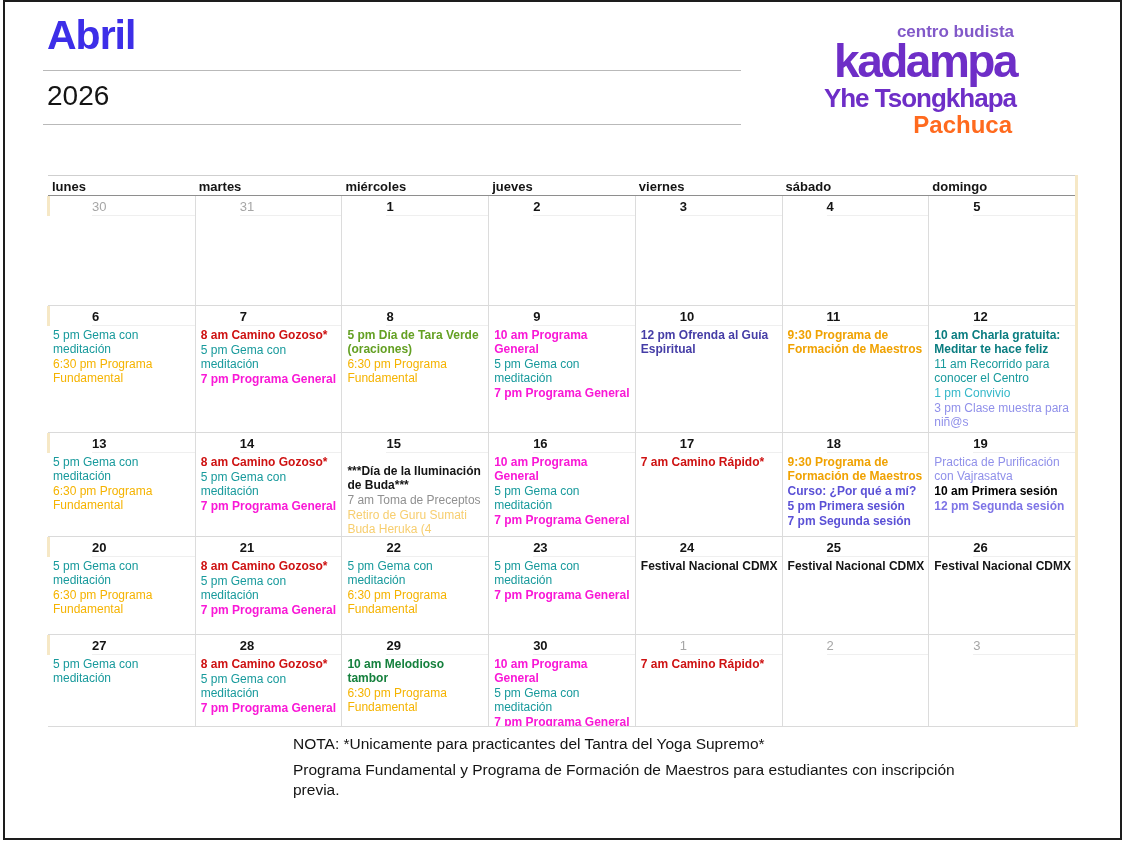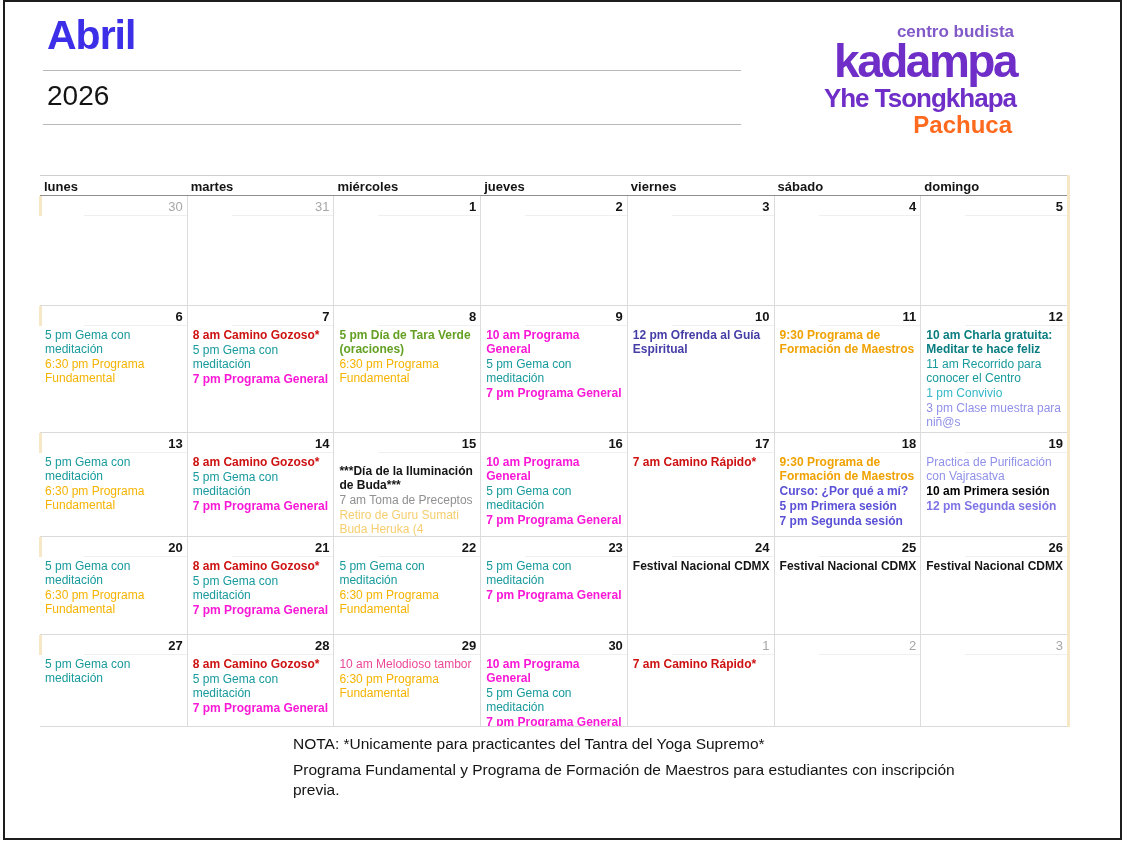--- a/index.html
+++ b/index.html
@@ -21,21 +21,21 @@
   .rule2{top:124px;}
   .year-label{position:absolute;left:47px;top:80px;font-size:28px;color:#141414;}
   
   .logo{position:absolute;left:798px;top:23px;width:218px;text-align:right;line-height:1;}
   .logo-tagline{font-size:17px;font-weight:700;color:#8259C9;letter-spacing:0;padding-right:2px;}
   .logo-brand{font-size:46px;font-weight:800;color:#6E2EC7;letter-spacing:-2.5px;margin-top:-2px;}
   .logo-center{font-size:26px;font-weight:800;color:#6E2EC7;letter-spacing:-1px;margin-top:1px;}
   .logo-city{font-size:24px;font-weight:700;color:#FF6A1E;margin-top:2px;padding-right:4px;}
   
   .grid{
-    position:absolute;left:40px;top:175px;width:1030px;box-sizing:border-box;
+    position:absolute;left:48px;top:175px;width:1030px;box-sizing:border-box;
     border-right:3px solid #F6E8C6;
   }
   .day-headers{
     display:grid;grid-template-columns:repeat(7,1fr);
     height:21px;box-sizing:border-box;
     border-top:1px solid #cfcfcf;border-bottom:1px solid #8e8e8e;
   }
   .day-name{
     font-size:13px;font-weight:700;color:#141414;
     padding:3px 0 0 4px;box-sizing:border-box;
@@ -49,21 +49,21 @@
   }
   .week:nth-child(1){height:110px;}
   .week:nth-child(2){height:127px;}
   .week:nth-child(3){height:104px;}
   .week:nth-child(4){height:98px;}
   .week:nth-child(5){height:92px;}
   .cell{box-sizing:border-box;overflow:hidden;}
   .cell + .cell{border-left:1px solid #dcdcdc;}
   .datebar{
     height:20px;box-sizing:border-box;border-bottom:1px solid #efefef;
-    text-align:right;padding:3px 4px 0 0;
+    text-align:left;padding:3px 4px 0 0;
     font-size:13px;font-weight:700;color:#141414;margin-left:44px;
   }
   .datebar.muted{color:#a6a6a6;font-weight:400;}
   .events{padding:2px 3px 0 5px;}
   .event{font-size:12px;line-height:1.17;margin-bottom:1px;word-wrap:break-word;}
   
   .notes{position:absolute;left:293px;top:734px;width:678px;color:#141414;}
   .note1{font-size:15.5px;line-height:1.25;}
   .note2{font-size:15.5px;line-height:1.25;margin-top:7px;}
 </style>
@@ -295,21 +295,21 @@
             <div class="datebar">28</div>
             <div class="events">
               <div class="event" style="color: rgb(206, 18, 18); font-weight: 700;">8 am Camino Gozoso*</div>
               <div class="event" style="color: rgb(24, 154, 156); font-weight: 400;">5 pm Gema con meditación</div>
               <div class="event" style="color: rgb(249, 24, 214); font-weight: 700;">7 pm Programa General</div>
             </div>
           </div>
           <div class="cell">
             <div class="datebar">29</div>
             <div class="events">
-              <div class="event" style="color: #ec4899; font-weight: 400;">10 am Melodioso tambor</div>
+              <div class="event" style="color: #15803d; font-weight: 700;">10 am Melodioso tambor</div>
               <div class="event" style="color: rgb(245, 179, 1); font-weight: 400;">6:30 pm Programa Fundamental</div>
             </div>
           </div>
           <div class="cell">
             <div class="datebar">30</div>
             <div class="events">
               <div class="event" style="color: rgb(249, 24, 214); font-weight: 700;">10 am Programa General</div>
               <div class="event" style="color: rgb(24, 154, 156); font-weight: 400;">5 pm Gema con meditación</div>
               <div class="event" style="color: rgb(249, 24, 214); font-weight: 700;">7 pm Programa General</div>
             </div>

